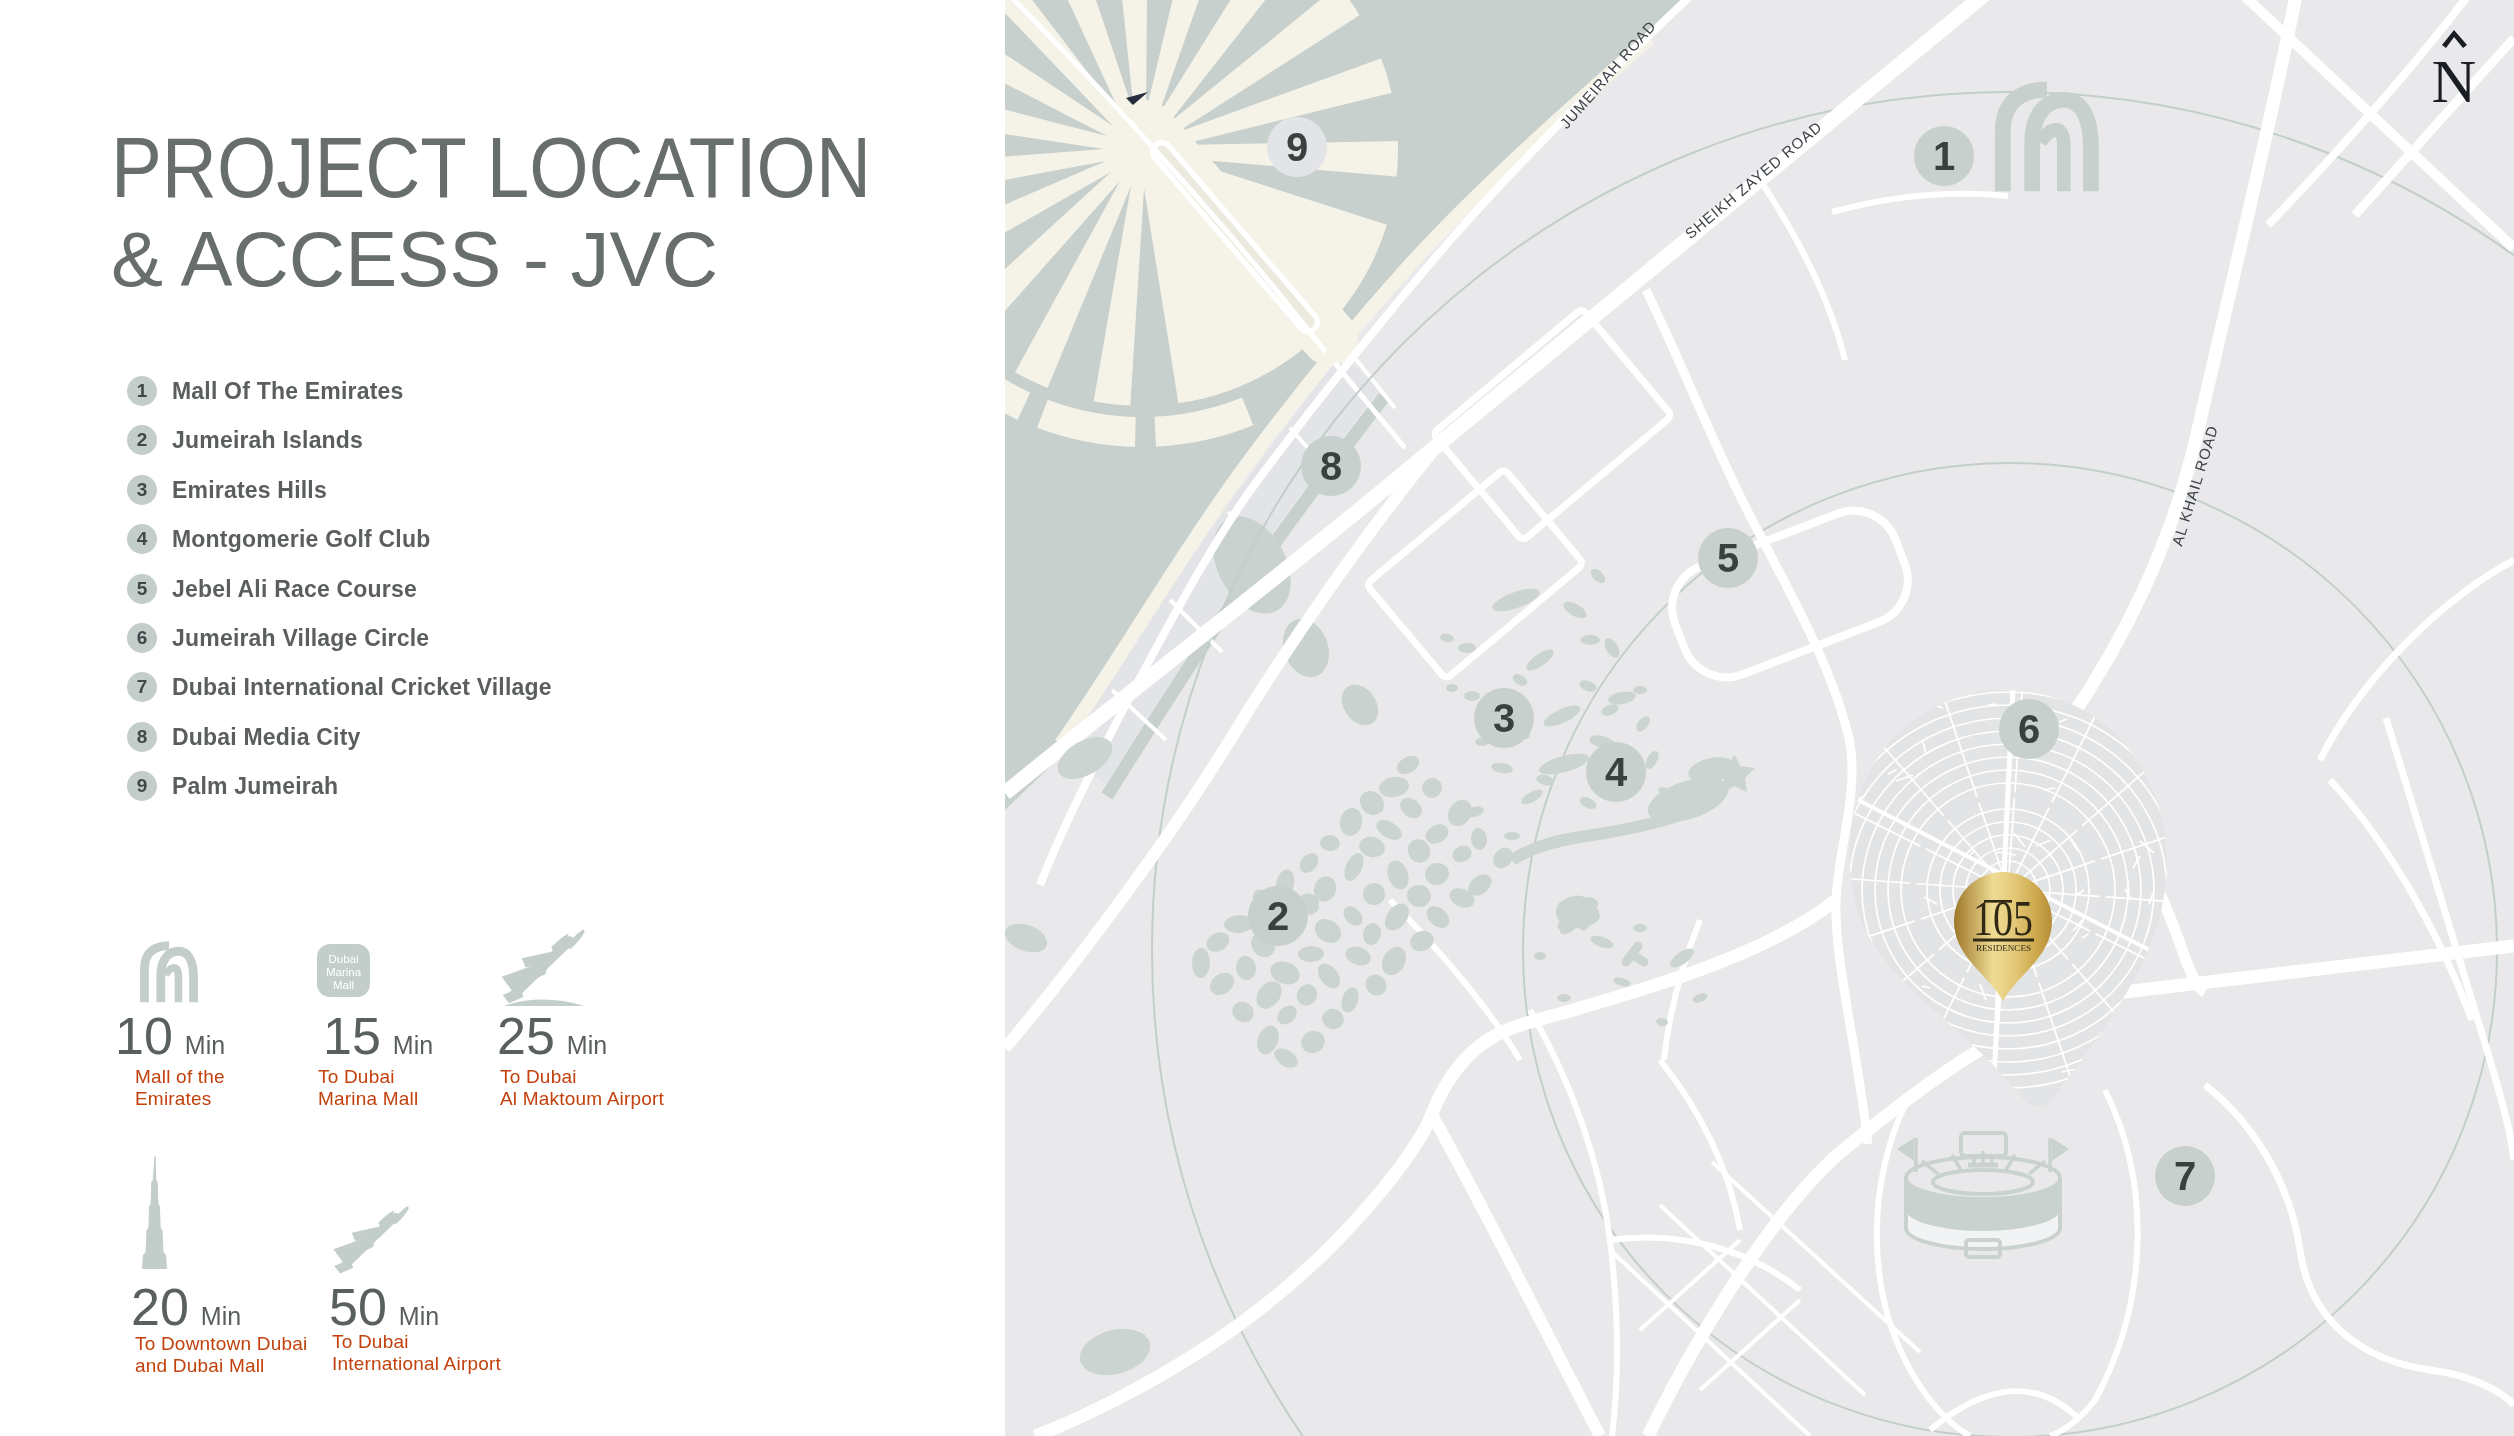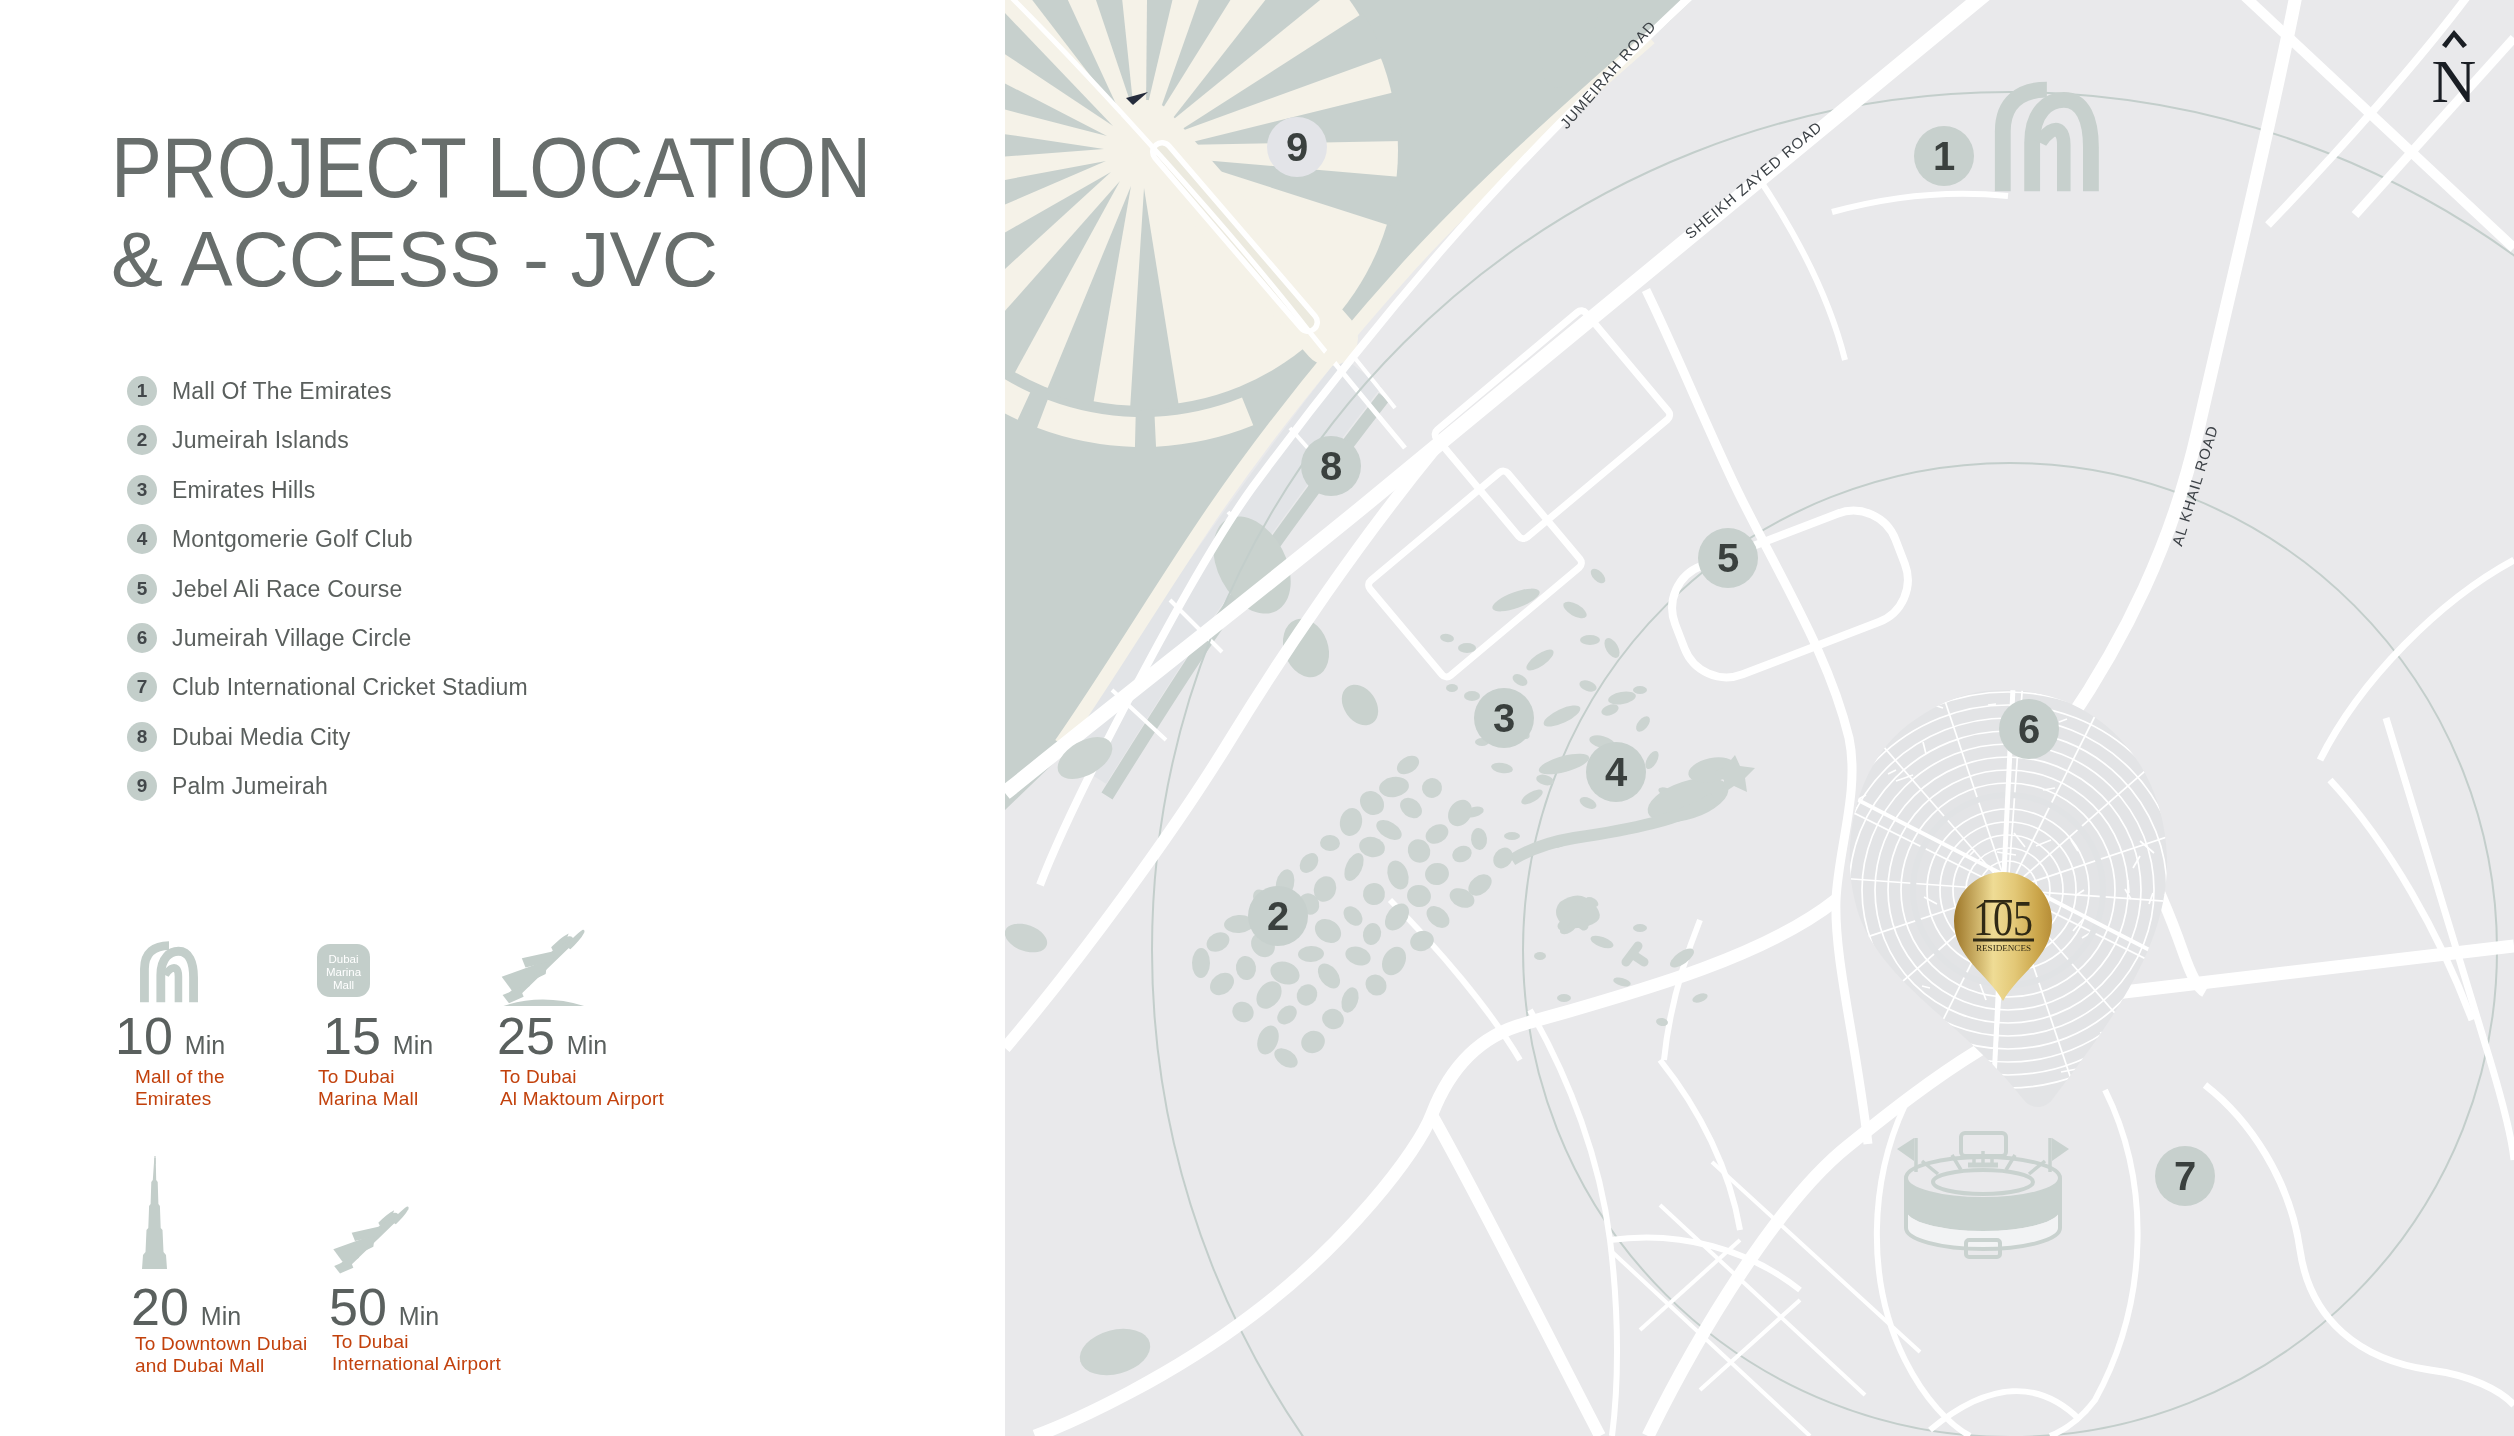--- a/index.html
+++ b/index.html
@@ -1,18 +1,18 @@
 <!DOCTYPE html>
 <html><head><meta charset="utf-8">
 <style>
 html,body{margin:0;padding:0;}
 body{width:2514px;height:1436px;background:#ffffff;font-family:"Liberation Sans",sans-serif;position:relative;overflow:hidden;}
 .li{position:absolute;display:flex;align-items:center;height:30px;}
 .badge{width:30px;height:30px;border-radius:50%;background:#c3ceca;color:#42474a;font-size:19px;font-weight:bold;display:flex;align-items:center;justify-content:center;flex:0 0 30px;}
-.txt{margin-left:15px;font-size:23px;color:#5a5f5d;white-space:nowrap;letter-spacing:0.2px;}
+.txt{margin-left:15px;font-size:23px;color:#5a5f5d;white-space:nowrap;letter-spacing:0.2px;font-weight:bold;}
 .num{font-size:52px;color:#5a605e;}
 .min{font-size:25px;color:#5a605e;margin-left:12px;}
 .lbl{position:absolute;font-size:19px;color:#c2410c;line-height:21.5px;letter-spacing:0.2px;}
 .nrow{position:absolute;display:flex;align-items:baseline;}
 </style></head>
 <body>
 
 <svg style="position:absolute;left:0;top:0" width="1000" height="330">
 <text x="111" y="197" font-size="85" fill="#686e6c" textLength="760" lengthAdjust="spacingAndGlyphs" font-family="Liberation Sans">PROJECT LOCATION</text>
 <text x="111" y="286" font-size="78" fill="#686e6c" textLength="607" lengthAdjust="spacingAndGlyphs" font-family="Liberation Sans">&amp; ACCESS - JVC</text>
@@ -43,21 +43,21 @@
     <span class="txt">Jebel Ali Race Course</span>
   </div>
 
 <div class="li" style="left:127px;top:623px">
     <span class="badge">6</span>
     <span class="txt">Jumeirah Village Circle</span>
   </div>
 
 <div class="li" style="left:127px;top:672px">
     <span class="badge">7</span>
-    <span class="txt">Club International Cricket Stadium</span>
+    <span class="txt">Dubai International Cricket Village</span>
   </div>
 
 <div class="li" style="left:127px;top:722px">
     <span class="badge">8</span>
     <span class="txt">Dubai Media City</span>
   </div>
 
 <div class="li" style="left:127px;top:771px">
     <span class="badge">9</span>
     <span class="txt">Palm Jumeirah</span>

